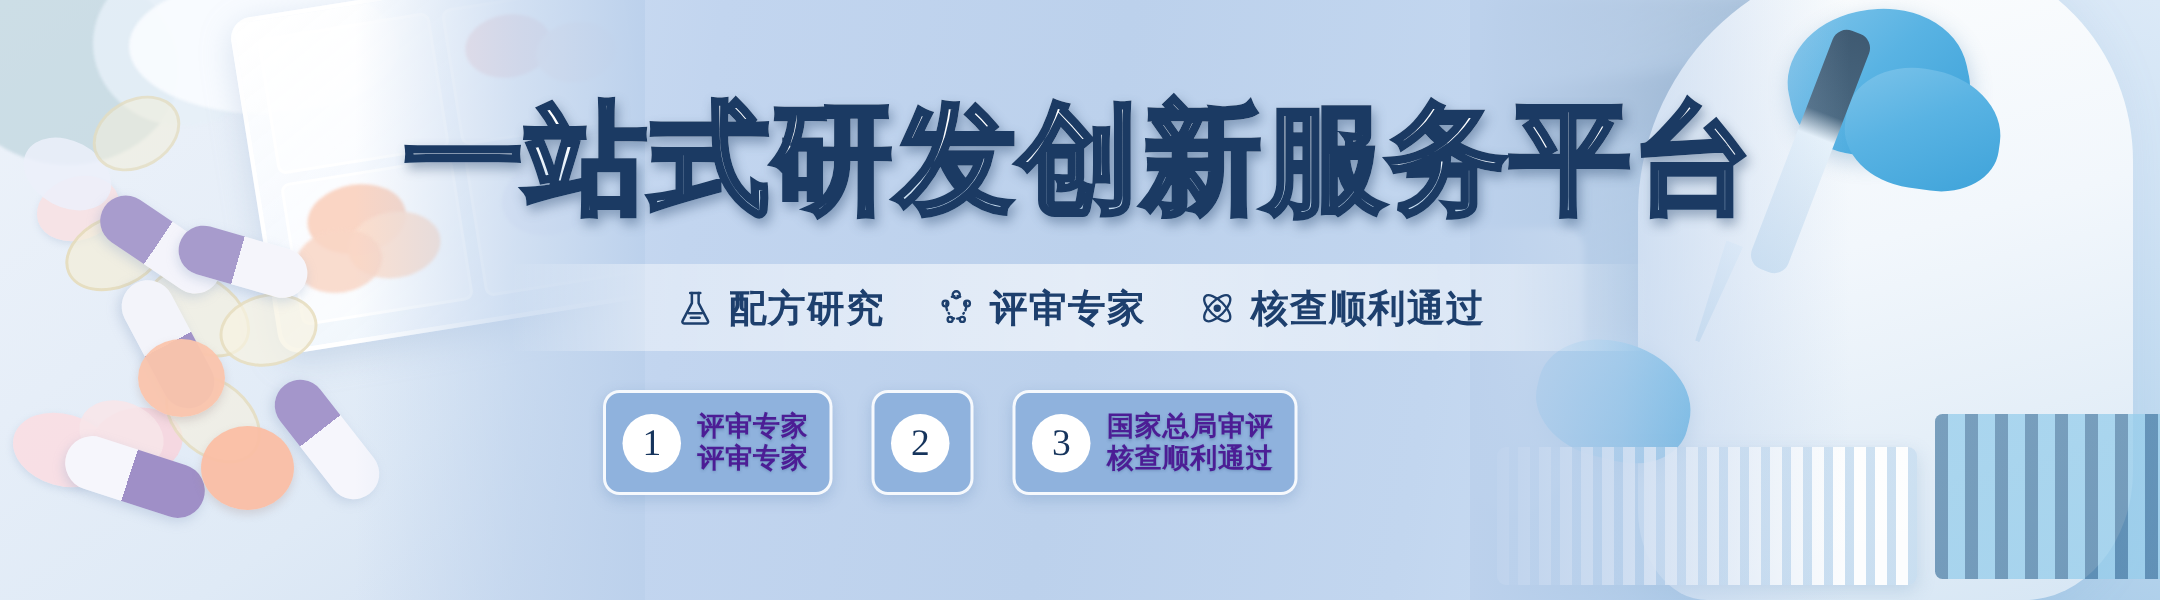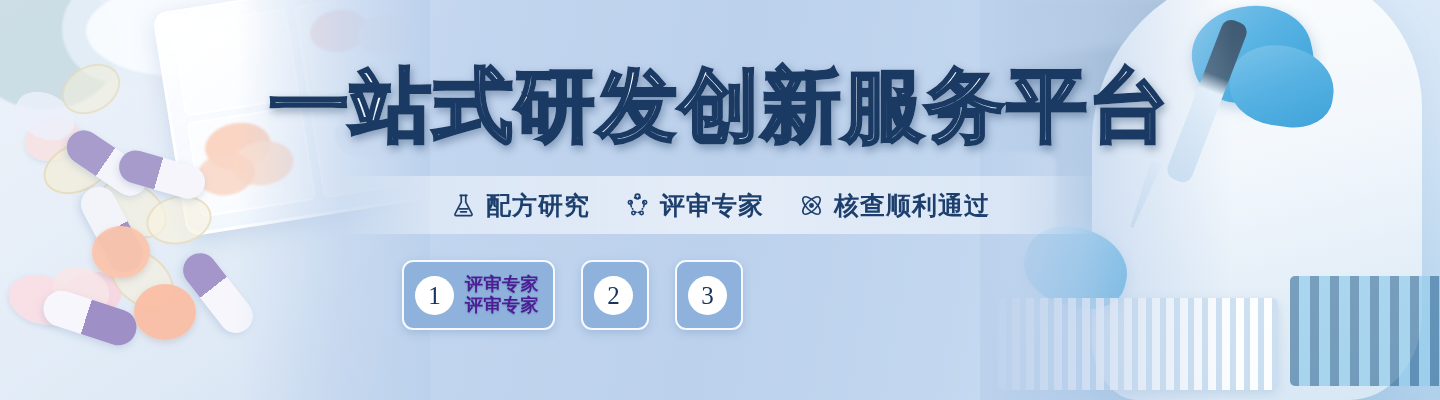--- a/index.html
+++ b/index.html
@@ -264,17 +264,21 @@
         <div>评审专家</div>
       </div>
     </div>
 
     <div class="card">
       <div class="num">2</div>
     </div>
 
     <div class="card">
       <div class="num">3</div>
+      <div class="ctext">
+        <div>国家总局审评</div>
+        <div>核查顺利通过</div>
+      </div>
     </div>
 
   </div>
 
 </div>
 
 </body></html>

